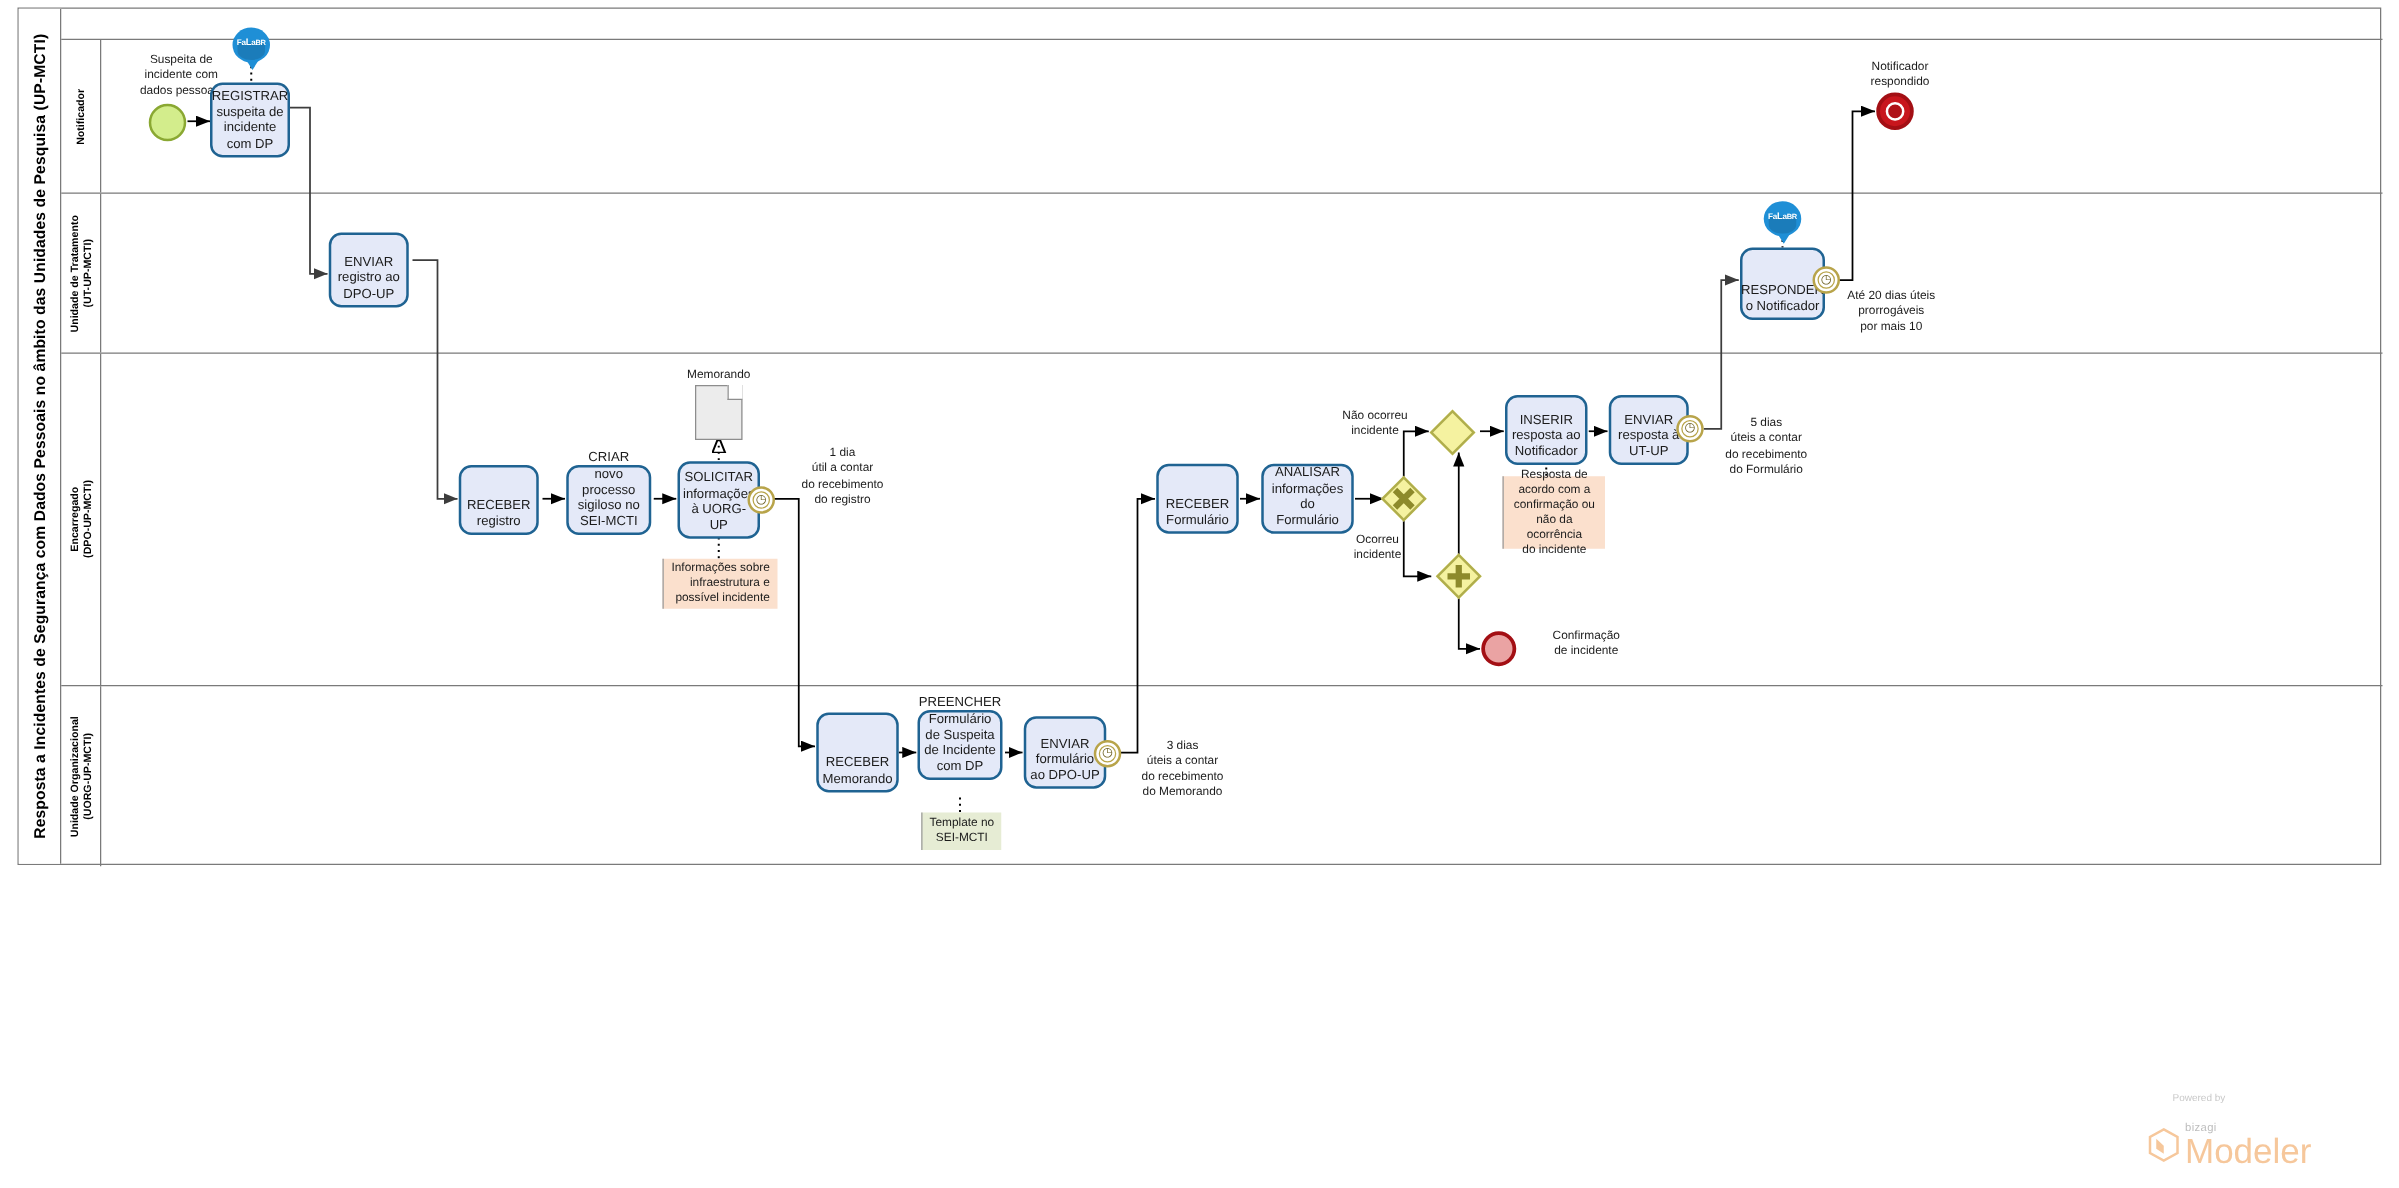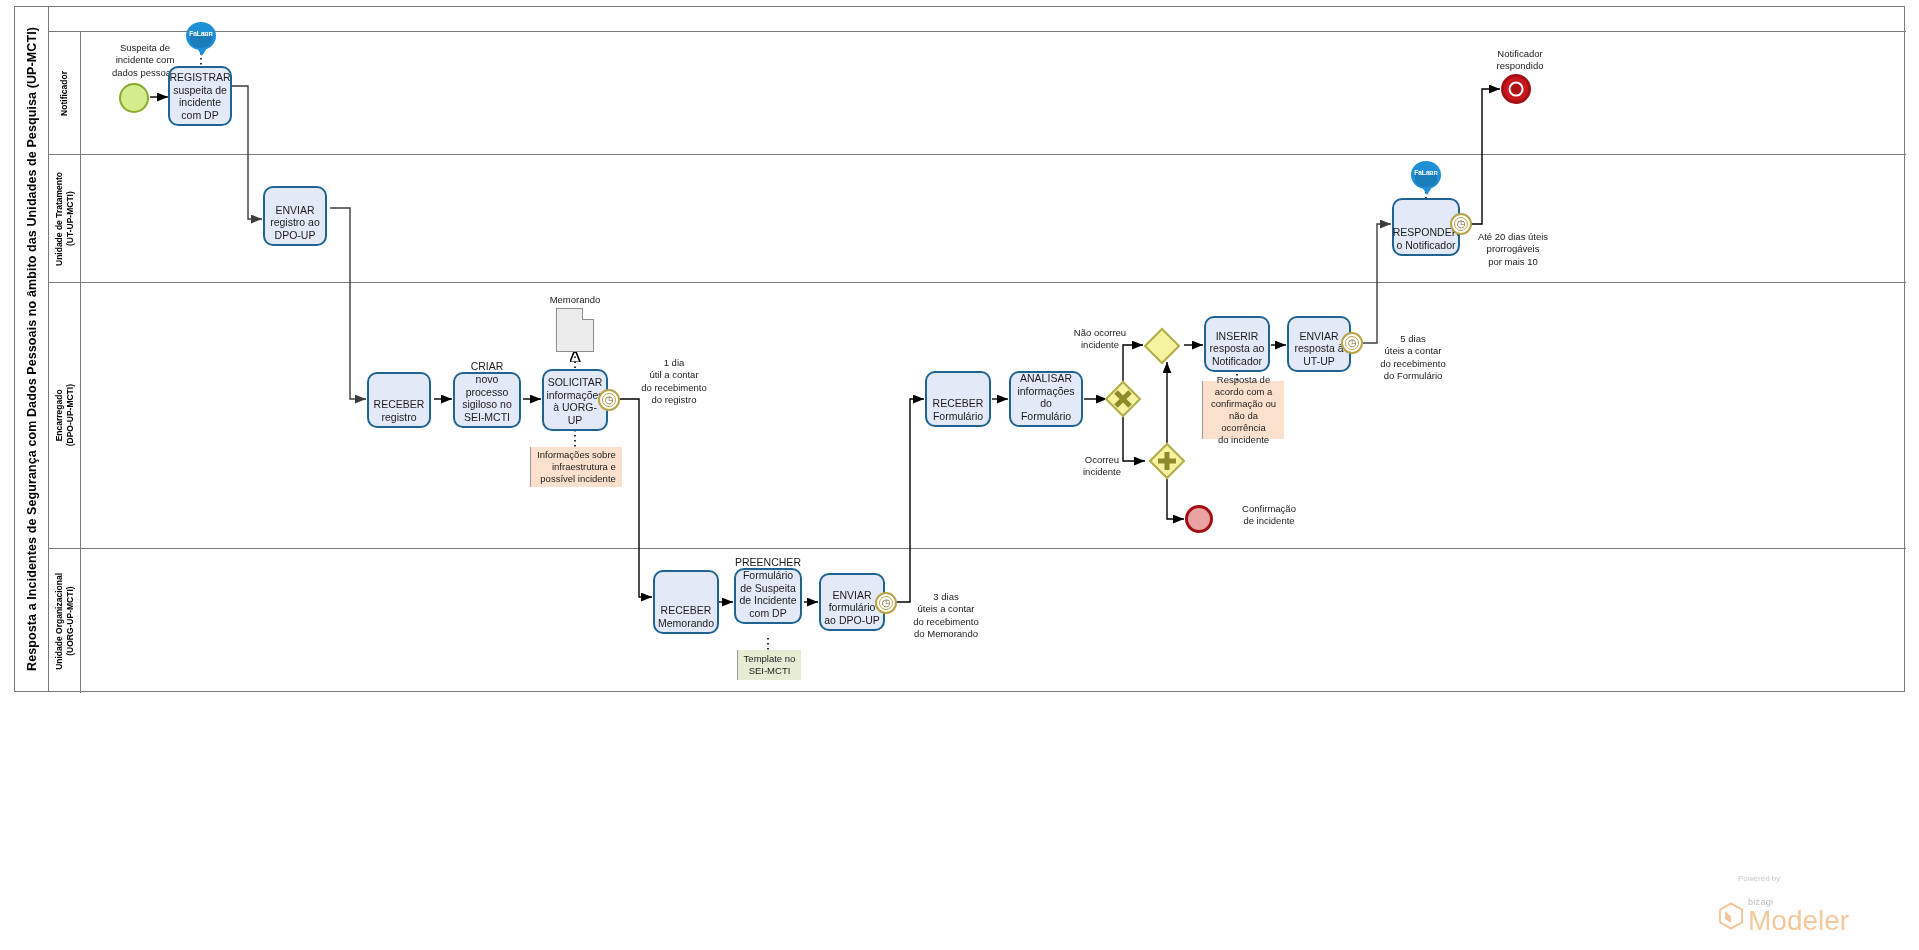--- a/index.html
+++ b/index.html
@@ -273,21 +273,21 @@
         <path d="M16,7 L16,25 M7,16 L25,16" stroke="#8d8a2b" stroke-width="5" stroke-linecap="butt"></path>
       </svg>
     </div>
   </div>
 
   <div class="gw-wrap" style="left:1145px;top:329px;width:34px;height:34px;">
     <div class="gateway" style="left:4px;top:4px;width:26px;height:26px;"></div>
   </div>
 
   <div class="lbl" style="left:1055px;top:327px;width:90px;">Não ocorreu<br>incidente</div>
-  <div class="lbl" style="left:1060px;top:454px;width:84px;">Ocorreu<br>incidente</div>
+  <div class="lbl" style="left:1060px;top:426px;width:84px;">Ocorreu<br>incidente</div>
 
   <div class="event ev-end-light" style="left:1185px;top:505px;width:28px;height:28px;"></div>
   <div class="lbl lbl-l" style="left:1219px;top:503px;width:100px;">Confirmação<br>de incidente</div>
 
   <div class="task" style="left:1204px;top:316px;width:66px;height:56px;">
     <span>INSERIR<br>resposta ao<br>Notificador</span>
   </div>
 
   <div class="annot annot-orange" style="left:1202px;top:381px;width:82px;height:58px;">
     <span>Resposta de<br>acordo com a<br>confirmação ou<br>não da ocorrência<br>do incidente</span>

